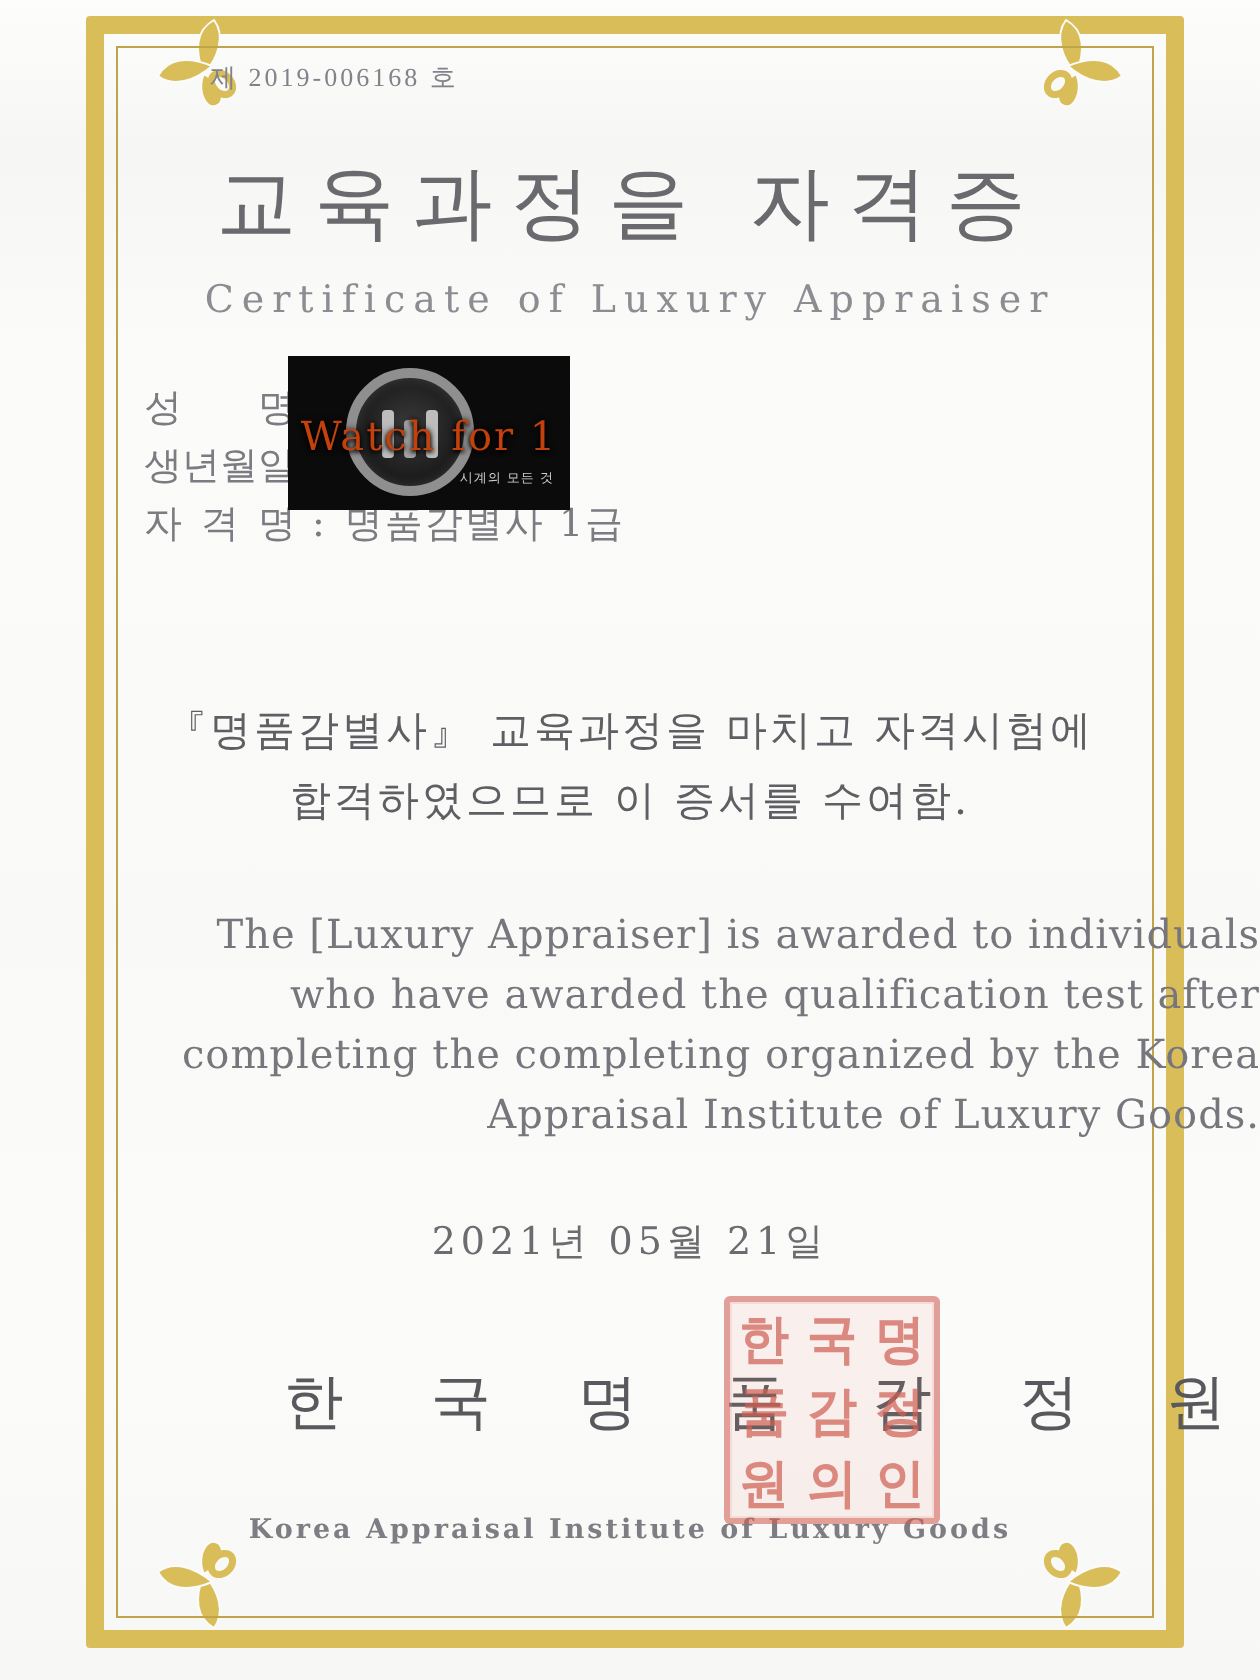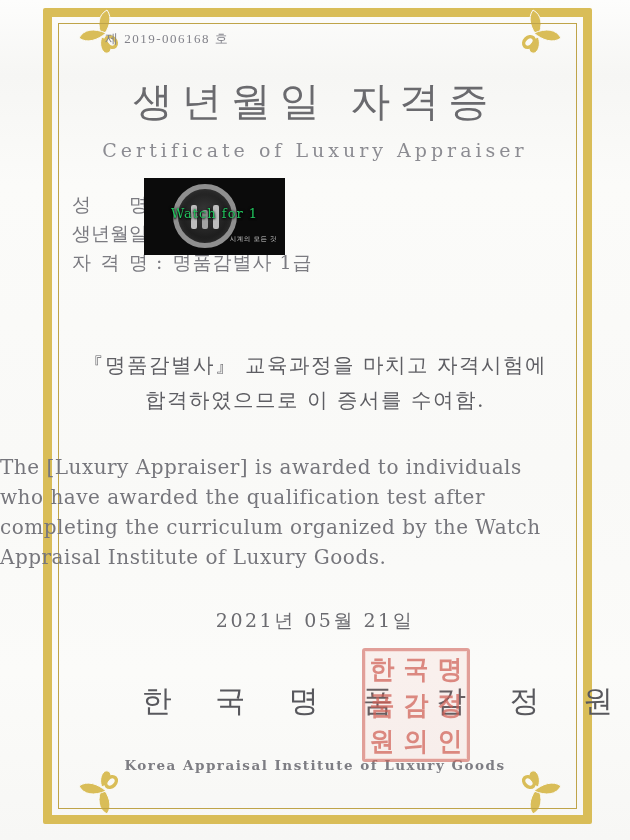--- a/index.html
+++ b/index.html
@@ -55,34 +55,34 @@
   }
   .wm-ring {
     position:absolute; left:29px; top:6px; width:64px; height:64px;
     border-radius:50%; border:5px solid #8f8f8f;
     background:radial-gradient(circle at 50% 45%, #3a3a3a 0%, #191919 70%);
     box-shadow:0 0 6px rgba(255,255,255,0.15) inset;
   }
   .wm-ring svg { position:absolute; left:10px; top:12px; }
   .wm-text {
     position:absolute; left:0; right:0; top:28px; text-align:center;
-    font-size:13px; color:#22c55e; letter-spacing:1px;
+    font-size:20px; color:#c2410c; letter-spacing:1px;
     text-shadow:0 1px 2px #000, 0 0 3px #000;
   }
   .wm-subtext {
     position:absolute; right:8px; bottom:11px;
     font-size:6.5px; color:#cfcfcf; letter-spacing:0.5px;
     font-family:"DejaVu Sans","Liberation Sans",sans-serif;
   }
   .body-ko {
     position:absolute; left:0; right:0; top:348px; text-align:center;
     font-size:20.5px; line-height:35px; letter-spacing:1.5px; color:#5e5e63;
   }
   .body-en {
-    position:absolute; left:0; right:0; top:452px; text-align:left;
+    position:absolute; left:0; right:0; top:452px; text-align:right;
     font-size:20px; line-height:30px; letter-spacing:0.5px; color:#76767c;
   }
   .issue-date {
     position:absolute; left:0; right:0; top:608px; text-align:center;
     font-size:19px; letter-spacing:2.5px; color:#6b6b70;
   }
   .issuer {
     position:absolute; left:0; right:0; top:681px; text-align:right;
     font-size:30px; letter-spacing:17px; text-indent:17px; color:#58585d;
     z-index:2;
@@ -142,21 +142,21 @@
         <path d="M26 30 C 21 18, 22 8, 31 3 C 37 11, 33 22, 26 30 Z"></path>
         <path d="M30 26 C 18 21, 8 22, 3 31 C 11 37, 22 33, 30 26 Z"></path>
         <path d="M26 30 C 30 32, 34 36, 35 41 C 35 46, 30 48, 27 44 C 24 40, 24 34, 26 30 Z"></path>
       </g>
       <ellipse cx="35" cy="35" rx="6" ry="4.5" transform="rotate(45 35 35)" fill="none" stroke="#d9bd58" stroke-width="3.5"></ellipse>
     </svg>
   </div>
   <div class="frame-inner"></div>
 
   <div class="cert-number">제 2019-006168 호</div>
-  <h1 class="title">생년월일 자격증</h1>
+  <h1 class="title">교육과정을 자격증</h1>
   <div class="subtitle">Certificate of Luxury Appraiser</div>
 
   <div class="fields">
     <div class="field-row">
       <span class="field-label">성 명</span><span class="field-colon">:</span><span class="field-value"></span>
     </div>
     <div class="field-row">
       <span class="field-label">생년월일</span><span class="field-colon">:</span><span class="field-value"></span>
     </div>
     <div class="field-row">
@@ -179,21 +179,21 @@
   </div>
 
   <div class="body-ko">
     <div>『명품감별사』 교육과정을 마치고 자격시험에</div>
     <div>합격하였으므로 이 증서를 수여함.</div>
   </div>
 
   <div class="body-en">
     <div>The [Luxury Appraiser] is awarded to individuals</div>
     <div>who have awarded the qualification test after</div>
-    <div>completing the curriculum organized by the Watch</div>
+    <div>completing the completing organized by the Korea</div>
     <div>Appraisal Institute of Luxury Goods.</div>
   </div>
 
   <div class="issue-date">2021년 05월 21일</div>
 
   <div class="issuer">한 국 명 품 감 정 원</div>
 
   <div class="seal">
     <span>한</span>
     <span>국</span>

